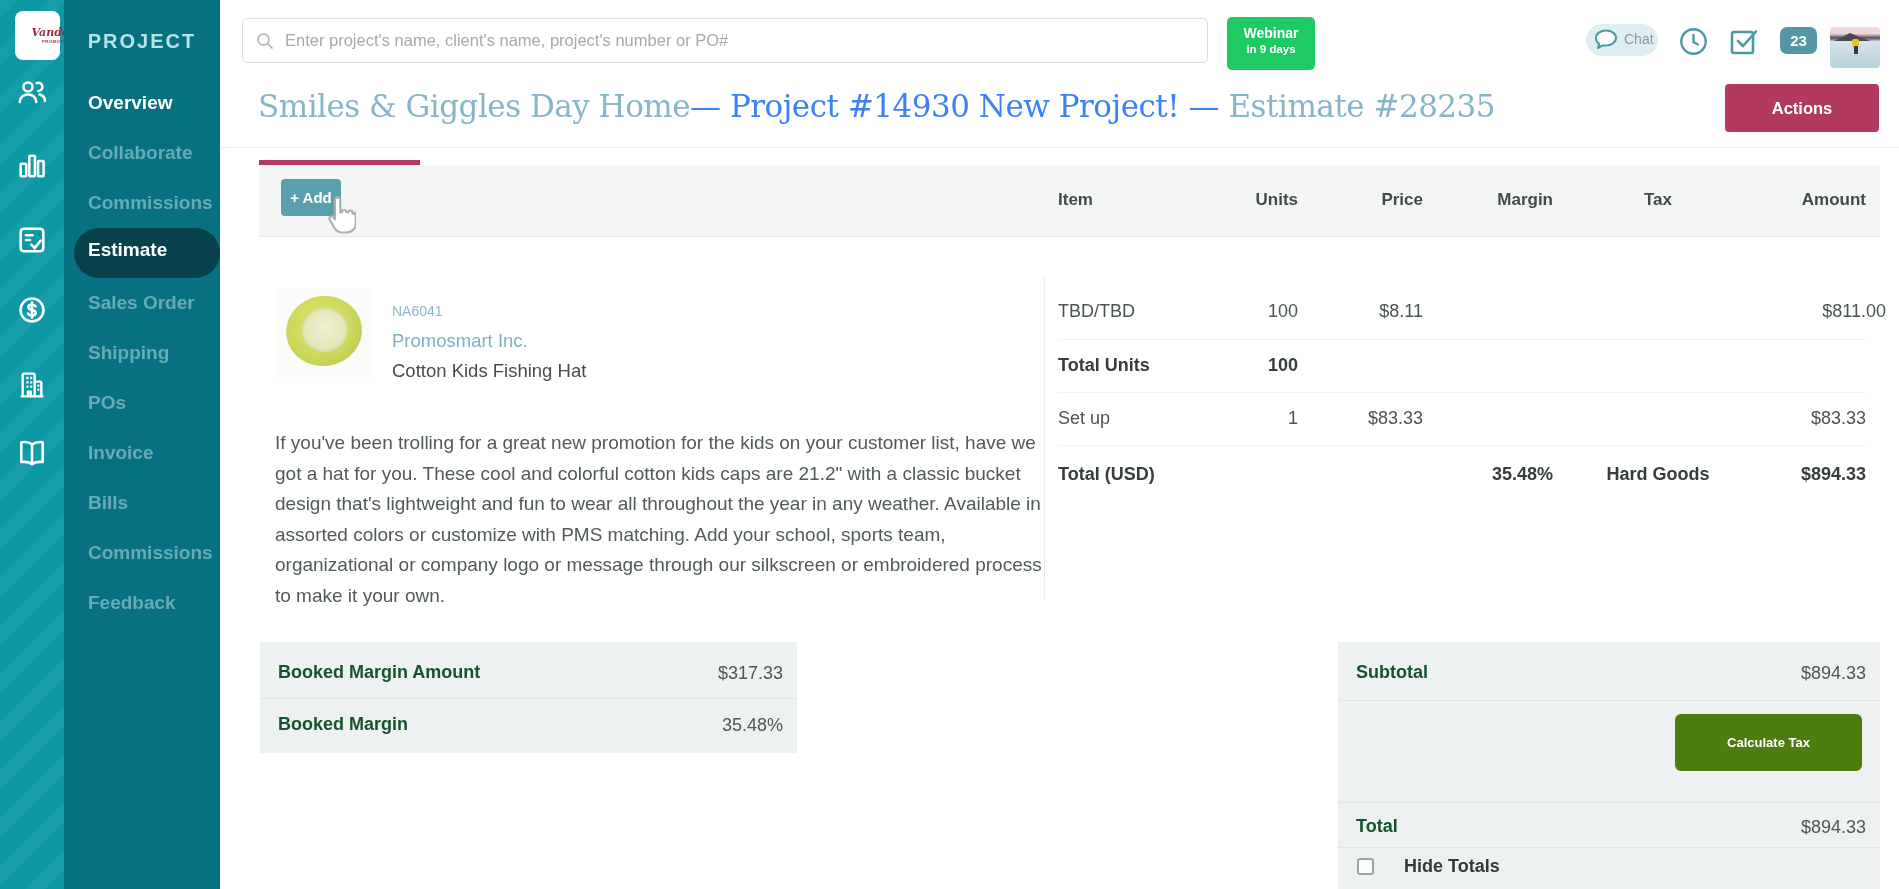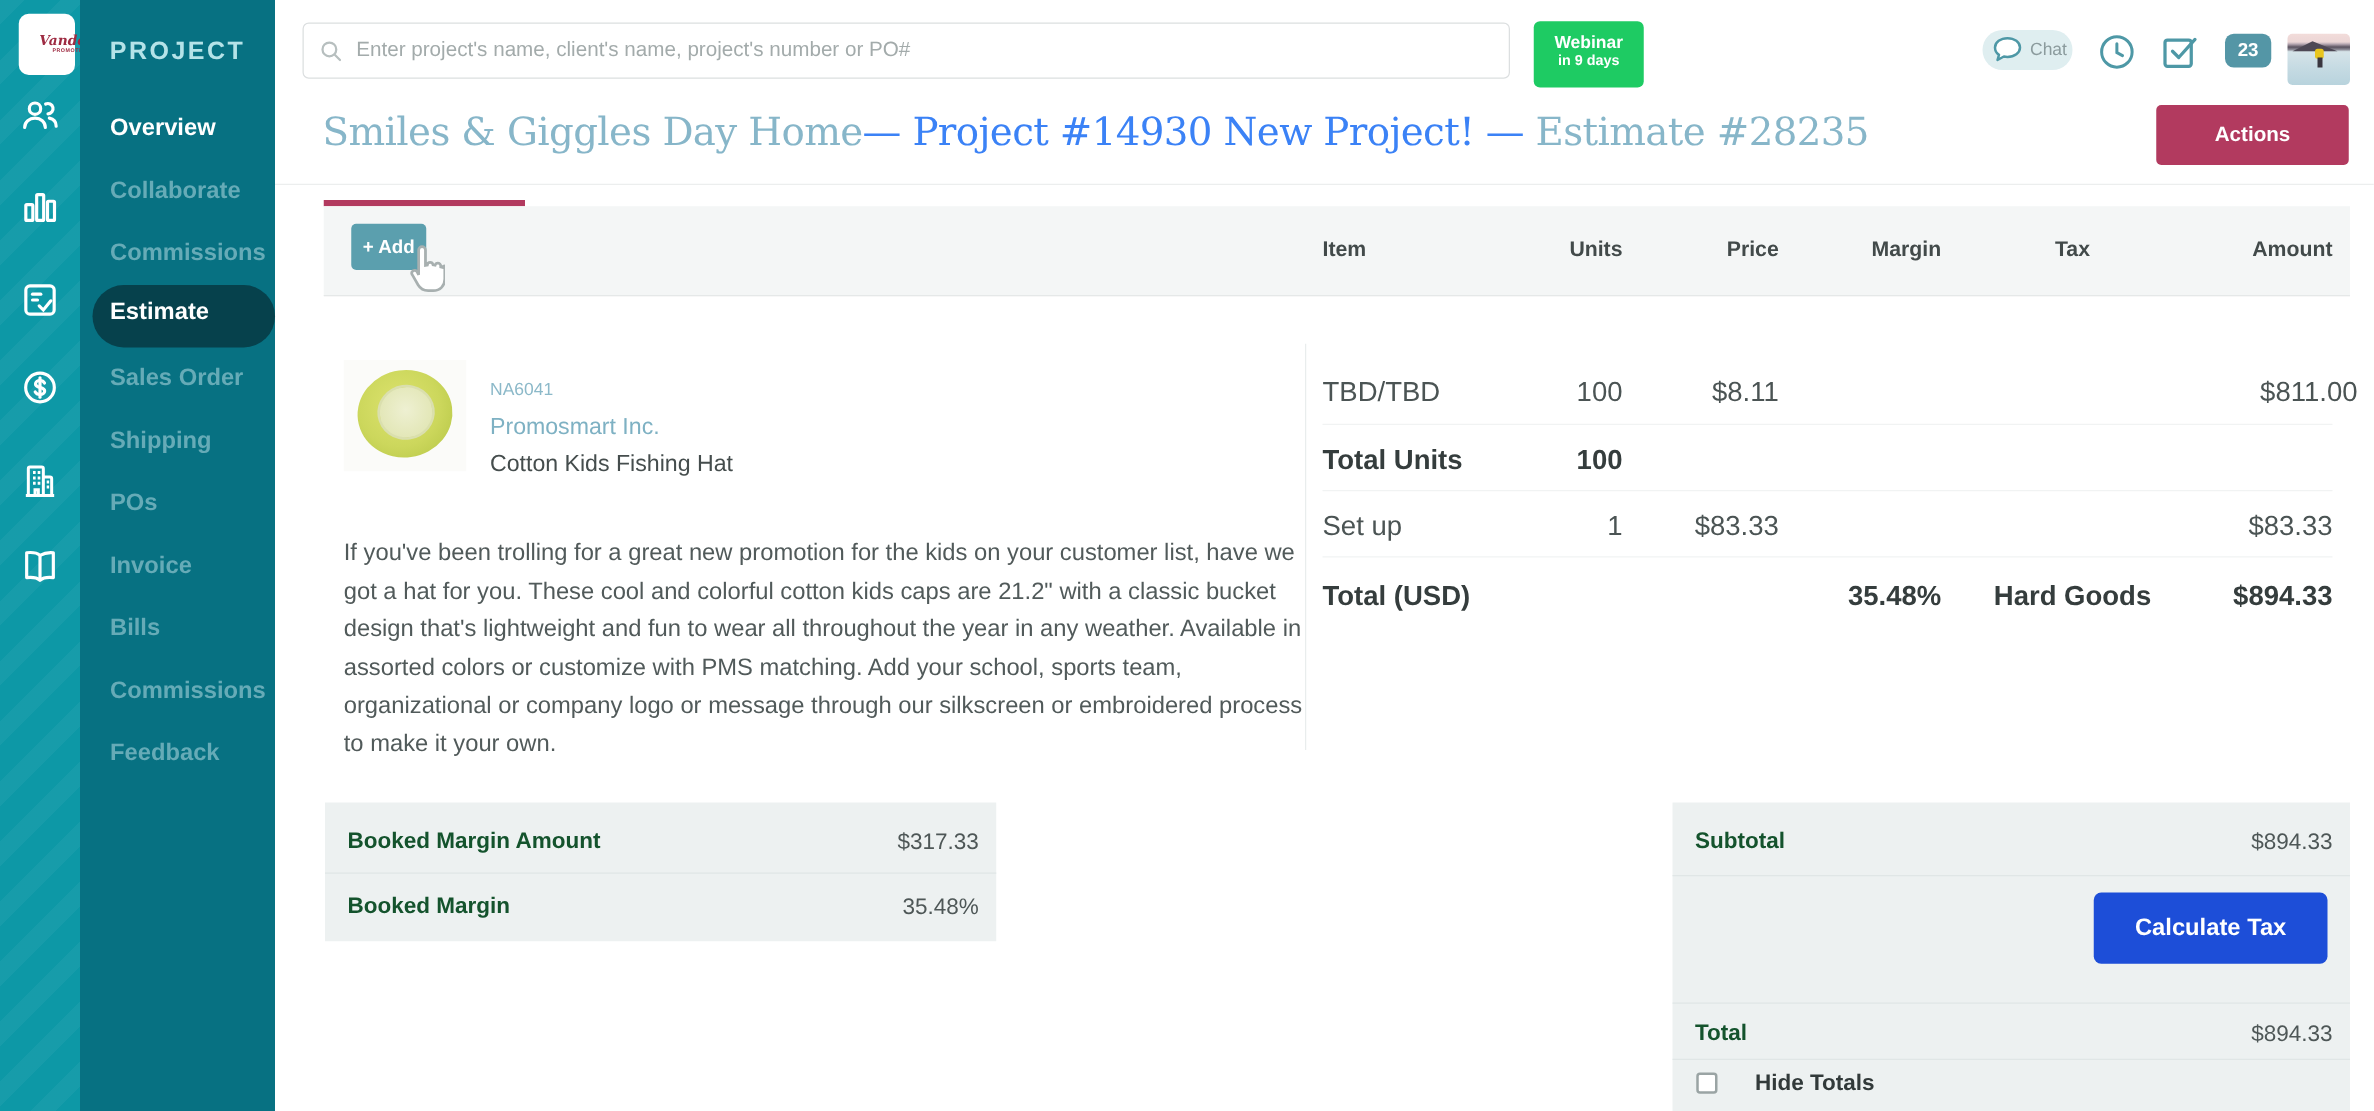--- a/index.html
+++ b/index.html
@@ -69,21 +69,21 @@
   #tab-indicator { position:absolute; left:259px; top:160px; width:161px; height:5px; background:#b23a5f; }
 
   
   #band { position:absolute; left:259px; top:165px; width:1621px; height:72px; background:#f4f6f6;
     border-bottom:1px solid #e5e8e8; }
   #add-btn { position:absolute; left:281px; top:179px; width:60px; height:37px; background:#5b9fae; border:none;
     border-radius:4px; color:#fff; font-size:15px; font-weight:700; cursor:pointer; font-family:"Liberation Sans", sans-serif; }
   .hdr-cell { position:absolute; top:190px; height:24px; font-size:17px; font-weight:700; color:#424a4a; }
 
   
-  .cell { position:absolute; font-size:22px; color:#4b5454; white-space:nowrap; }
+  .cell { position:absolute; font-size:18px; color:#4b5454; white-space:nowrap; }
   .r { text-align:right; } .c { text-align:center; }
   .bold { font-weight:700; color:#353d3d; }
 
   
   #thumb { position:absolute; left:275px; top:288px; width:98px; height:89px; background:#fbfbf9; cursor:pointer; }
   .hat-brim { position:absolute; left:11px; top:8px; width:76px; height:70px; border-radius:50%;
     background:radial-gradient(ellipse at 45% 40%, #dde36e 0%, #ccd75c 55%, #b3c443 100%); transform:rotate(-8deg); }
   .hat-crown { position:absolute; left:16px; top:12px; width:46px; height:44px; border-radius:50%;
     background:radial-gradient(ellipse at 50% 45%, #eef0d2 0%, #e3e7b8 70%, #d2d99a 100%); border:2px solid #dadfae; }
   .p-sku { position:absolute; left:392px; top:303px; font-size:14px; color:#8cb9c9; cursor:pointer; }
@@ -95,22 +95,22 @@
   .li-row { position:absolute; left:1058px; width:808px; border-bottom:1px solid #f1f3f3; }
   .li-row:last-child { border-bottom:none; }
 
   
   .sumbox { position:absolute; background:#edf1f1; }
   #booked-box { left:260px; top:642px; width:537px; height:111px; }
   #totals-box { left:1338px; top:642px; width:542px; height:247px; }
   .sum-label { position:absolute; left:18px; font-size:18px; font-weight:700; color:#14532d; }
   .sum-value { position:absolute; right:14px; font-size:18px; color:#4e5757; }
   .sum-div { position:absolute; left:0; width:100%; height:1px; background:#e0e6e6; }
-  #calc-tax-btn { position:absolute; left:337px; top:72px; width:187px; height:57px; background:#1d4ed8; border:none;
-    border-radius:6px; color:#fff; font-size:19px; font-weight:700; cursor:pointer; font-family:"Liberation Sans", sans-serif; }
+  #calc-tax-btn { position:absolute; left:337px; top:72px; width:187px; height:57px; background:#4d7c0f; border:none;
+    border-radius:6px; color:#fff; font-size:13px; font-weight:700; cursor:pointer; font-family:"Liberation Sans", sans-serif; }
   #hide-chk { position:absolute; left:19px; top:216px; width:17px; height:17px; border:2px solid #9aa4a4;
     border-radius:3px; background:#fff; cursor:pointer; }
   #hide-lbl { position:absolute; left:66px; top:214px; font-size:18px; font-weight:700; color:#323a3a; }
 
   #cursor { position:absolute; left:322px; top:196px; width:34px; height:38px; pointer-events:none; z-index:50; }
 </style>
 </head>
 <body>
 
 <div id="iconbar">

